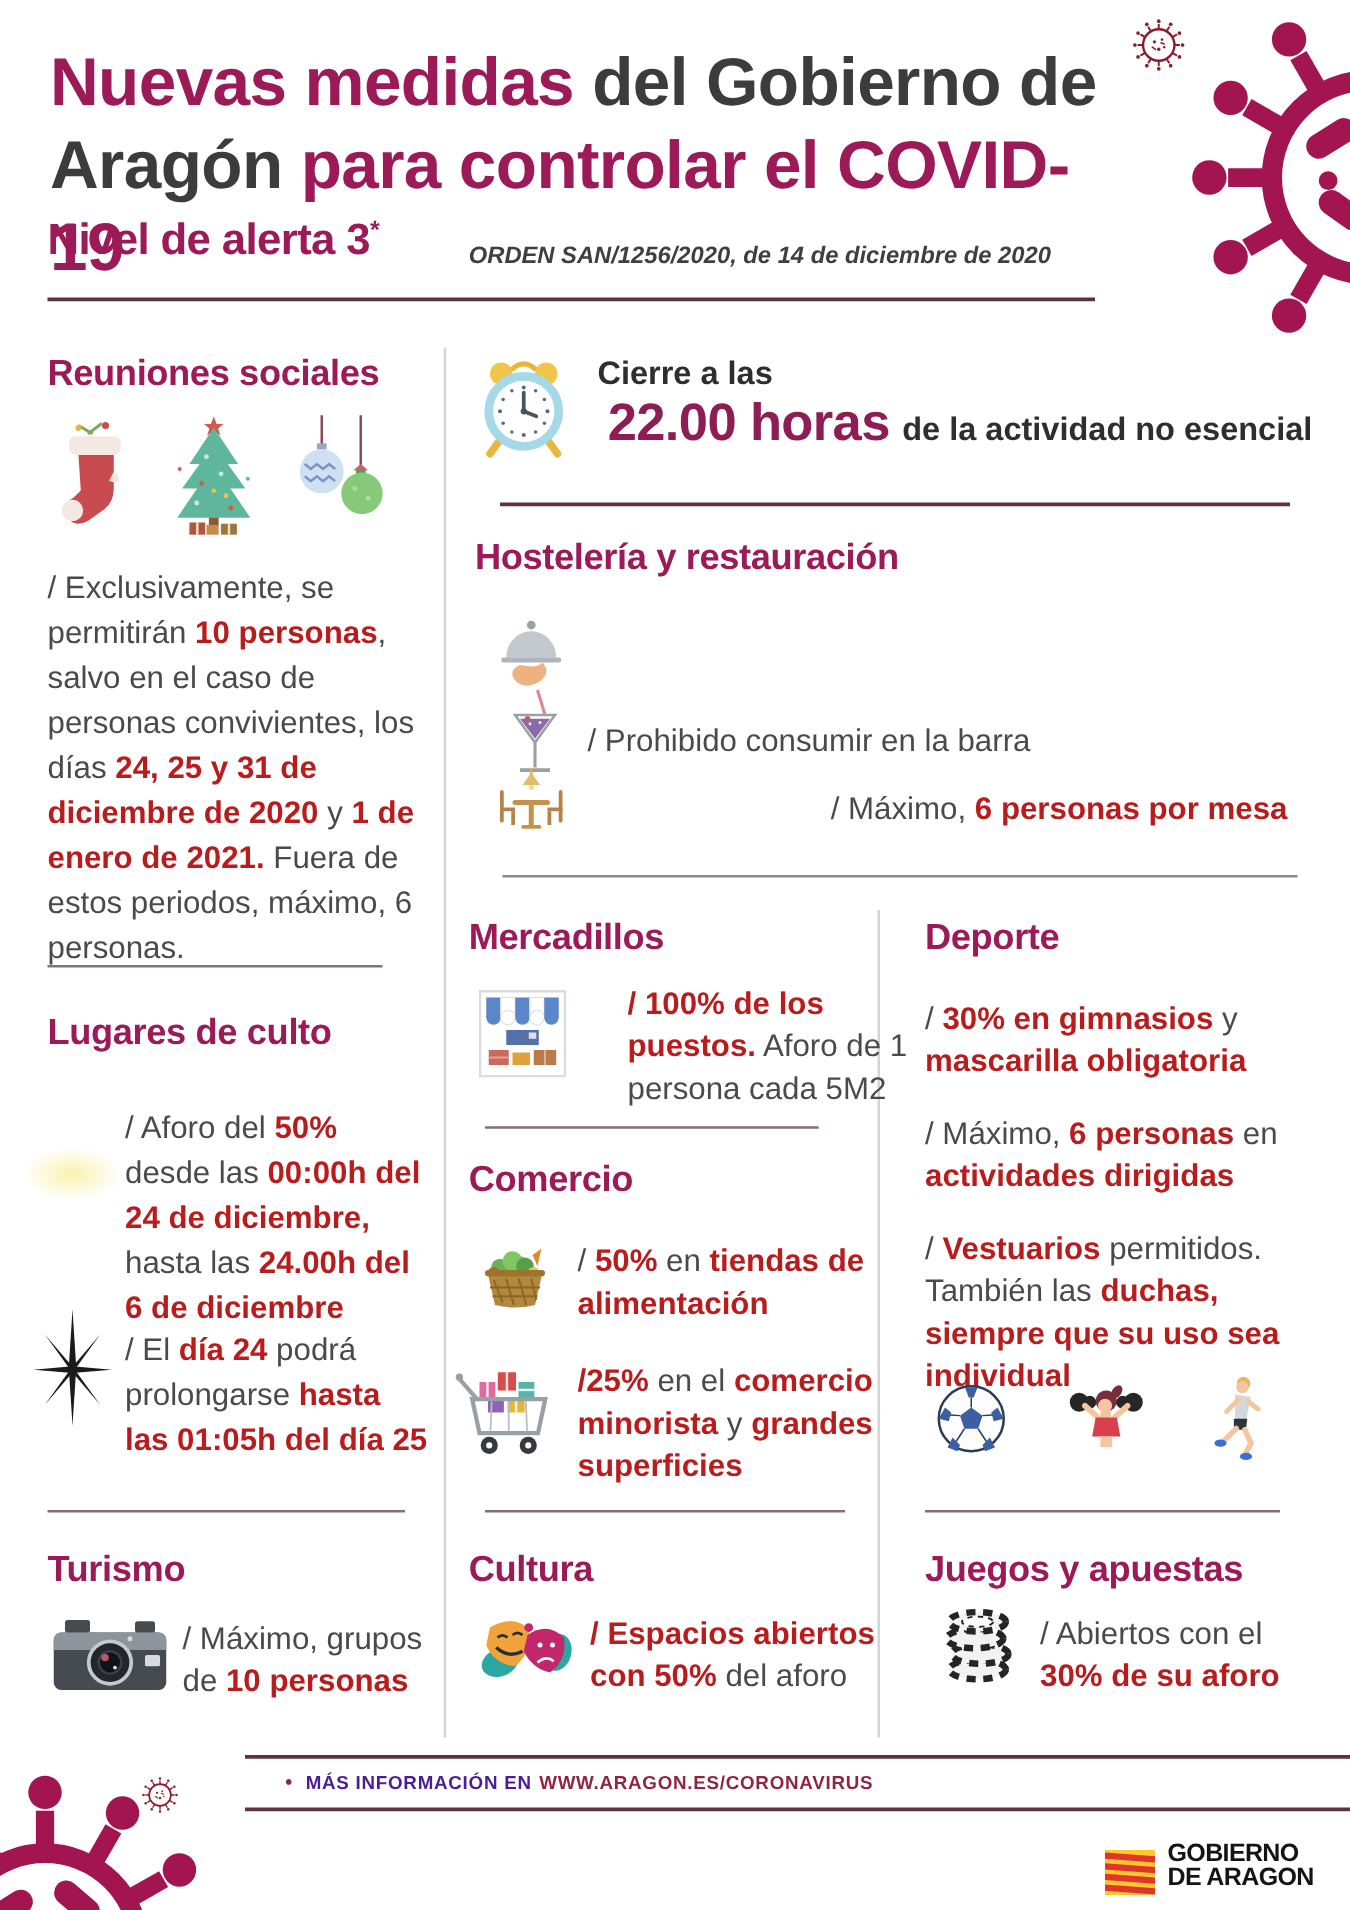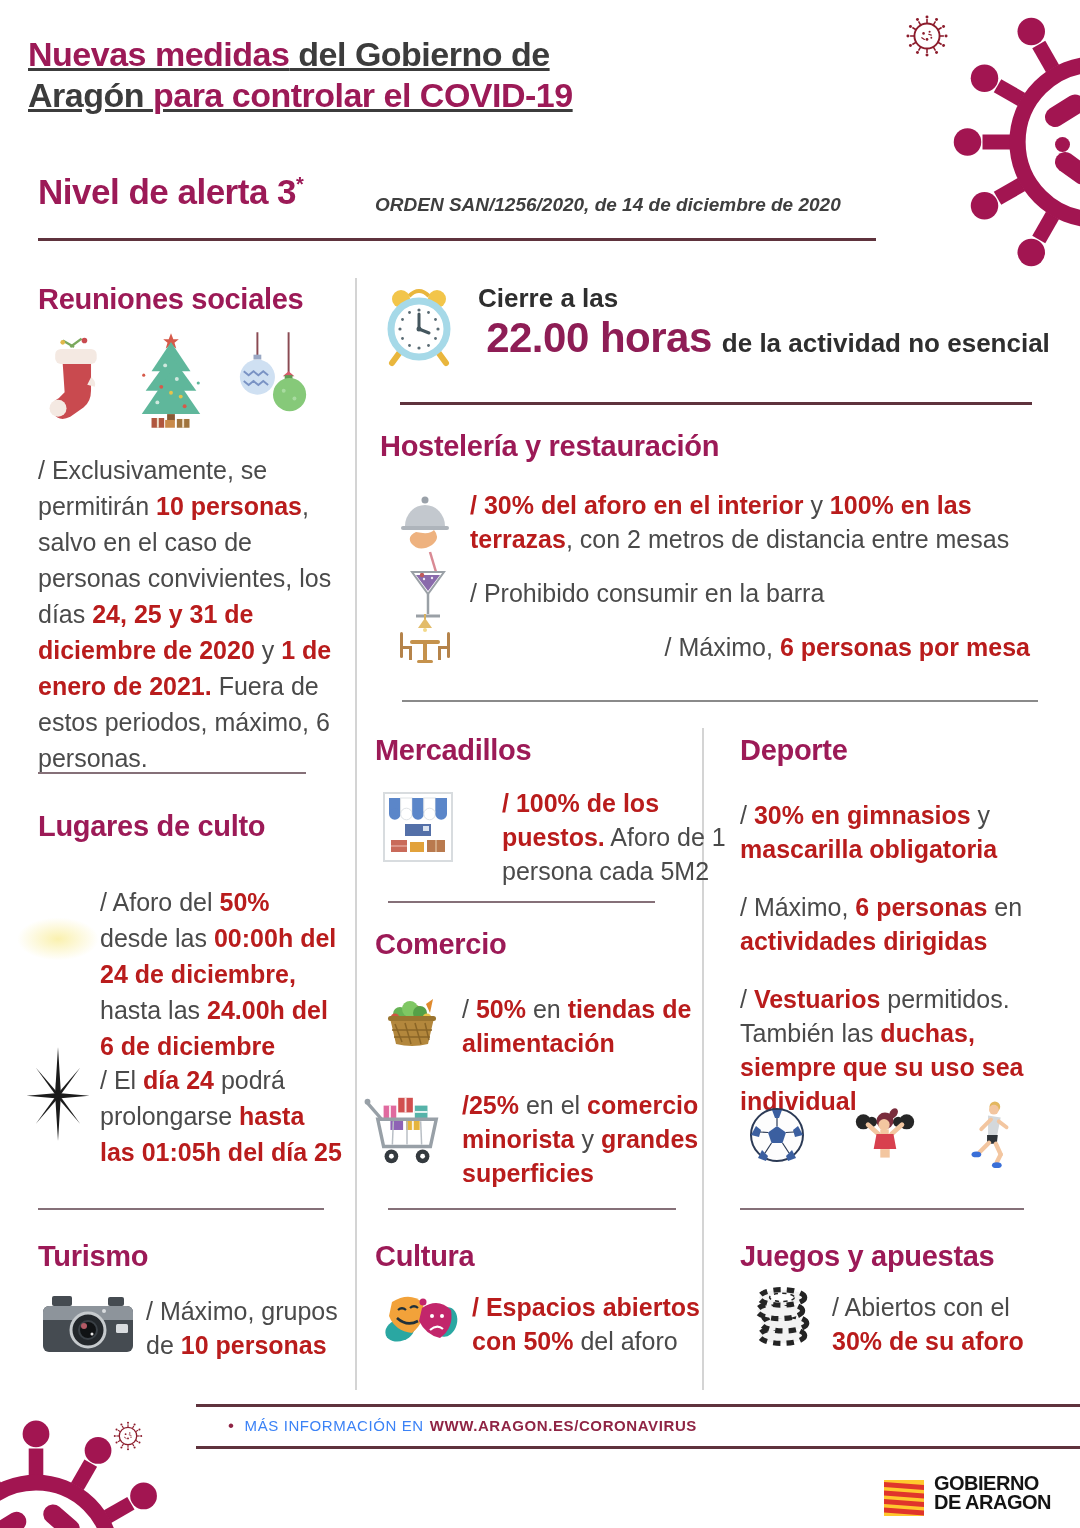--- a/index.html
+++ b/index.html
@@ -1,21 +1,21 @@
 <!DOCTYPE html>
 <html><head>
 <meta charset="utf-8">
 <style>
   html,body{margin:0;padding:0;background:#ffffff;}
   #root{position:relative;width:1080px;height:1528px;background:#fff;overflow:hidden;
         font-family:"Liberation Sans",sans-serif;color:#3c3c3c;}
   .abs{position:absolute;}
   
-  .title{left:28px;top:34px;width:860px;font-size:34px;line-height:1.22;font-weight:600;
-         color:#3c3c3c;letter-spacing:-0.5px;text-decoration:underline;}
+  .title{left:40px;top:34px;width:860px;font-size:54px;line-height:1.22;font-weight:600;
+         color:#3c3c3c;letter-spacing:-0.5px;}
   .accent{color:#9c1a57;font-weight:800;}
   .alert{left:38px;top:172px;font-size:35px;font-weight:600;color:#9c1a57;letter-spacing:-0.5px;}
   .alert sup{font-size:20px;}
   .order{left:375px;top:194px;font-size:19px;font-style:italic;font-weight:700;color:#3f3f3f;}
   .rule{background:#5f333d;height:3px;}
   .rule-mid{background:#857078;height:2px;}
   .rule-gray{background:#8a8a8a;height:2px;}
   .vdiv{width:2px;background:#d4d4d4;}
   
   .sec-title{font-size:29px;font-weight:800;color:#9c1a57;letter-spacing:-0.3px;}
@@ -28,21 +28,21 @@
   .cierre-time{font-size:42px;font-weight:800;color:#8e1d55;letter-spacing:-0.5px;}
   .cierre-suffix{font-size:26px;font-weight:800;color:#2e2e2e;margin-left:10px;}
   
   .icon{display:block;}
   .v-magenta{color:#a21551;}
   .v-darkred{color:#8c1c2c;}
   .glow{background:radial-gradient(ellipse at center,rgba(250,240,170,0.95) 0%,rgba(250,240,170,0.35) 45%,rgba(255,255,255,0) 72%);}
   
   .finfo{font-size:15px;letter-spacing:0.6px;white-space:nowrap;}
   .finfo .bullet{color:#8f2444;margin-right:10px;font-size:17px;}
-  .finfo .lbl{color:#3b82f6;font-weight:400;}
+  .finfo .lbl{color:#4c1d95;font-weight:700;}
   .finfo .lnk{color:#8f2444;font-weight:800;margin-left:6px;}
   .logo{display:flex;gap:8px;align-items:flex-start;}
   .logo-text{font-size:20px;line-height:0.95;font-weight:800;color:#141414;letter-spacing:-0.5px;}
 </style>
 </head>
 <body>
 
 <svg width="0" height="0" style="position:absolute">
   <defs>
     <g id="sym-virus">
@@ -431,21 +431,20 @@
     <div class="cierre-l2">
       <span class="cierre-time">22.00 horas</span><span class="cierre-suffix">de la actividad no esencial</span>
     </div>
   </div>
   <div class="abs rule" style="left:400px;top:402px;width:632px;"></div>
 
   <div class="abs sec-title" style="left:380px;top:430px;">Hostelería y restauración</div>
   <svg class="abs icon" style="left:398px;top:492px;" width="56" height="60" viewBox="0 0 56 60">
       <use href="#sym-cloche"></use>
     </svg>
-  <div class="abs body-txt tight" style="left:470px;top:488px;width:575px;"><span class="b">/ </span><span class="b">30% del aforo en el interior</span><span> y </span><span class="b">100% en las terrazas</span><span>, con 2 metros de distancia entre mesas</span></div>
   <svg class="abs icon" style="left:406px;top:548px;" width="44" height="84" viewBox="0 0 44 84">
       <use href="#sym-cocktail"></use>
     </svg>
   <div class="abs body-txt tight" style="left:470px;top:576px;width:560px;"><span>/ Prohibido consumir en la barra</span></div>
   <svg class="abs icon" style="left:392px;top:614px;" width="66" height="60" viewBox="0 0 66 60">
       <use href="#sym-table"></use>
     </svg>
   <div class="abs body-txt tight" style="left:470px;top:630px;width:560px;text-align:right;"><span>/  Máximo, </span><span class="b">6 personas por mesa</span></div>
   <div class="abs rule-gray" style="left:402px;top:700px;width:636px;"></div>
 

